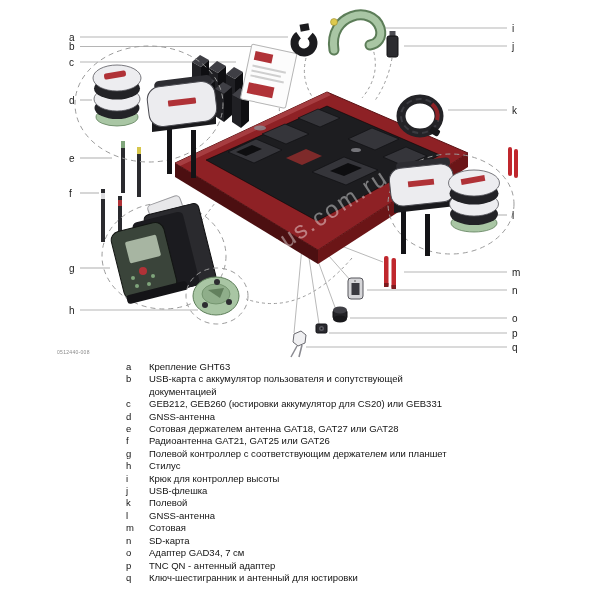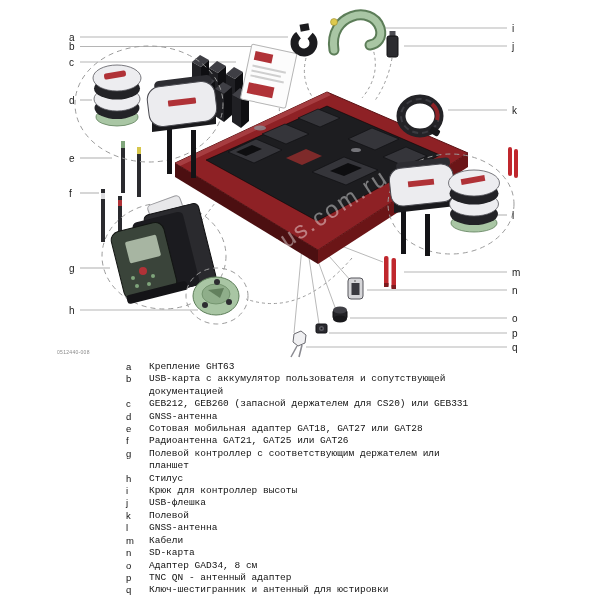--- a/index.html
+++ b/index.html
@@ -3,21 +3,21 @@
 <meta charset="utf-8">
 <style>
   html,body{margin:0;padding:0;background:#ffffff;}
   .stage{position:relative;width:600px;height:600px;background:#ffffff;overflow:hidden;
          font-family:"Liberation Sans",sans-serif;}
   svg text{font-family:"Liberation Sans",sans-serif;}
   .legend{position:absolute;left:126px;top:361px;width:348px;font-size:9.5px;
           line-height:12.4px;color:#121212;}
   .lrow{display:flex;}
   .lkey{width:23px;flex:none;}
-  .ltext{flex:1;white-space:pre-wrap;font-family:Liberation Mono, monospace;}
+  .ltext{flex:1;white-space:pre-wrap;}
   .figure-id{position:absolute;left:57px;top:349px;font-size:5px;color:#8a8a8a;
              letter-spacing:.3px;}
 </style>
 </head>
 <body>
 
 <div class="stage">
 
 <svg width="600" height="360" viewBox="0 0 600 360">
 
@@ -284,29 +284,29 @@
         <span class="lkey">a</span>
         <span class="ltext">Крепление GHT63</span>
       </div>
   <div class="lrow">
         <span class="lkey">b</span>
         <span class="ltext">USB-карта с аккумулятор пользователя и сопутствующей
 документацией</span>
       </div>
   <div class="lrow">
         <span class="lkey">c</span>
-        <span class="ltext">GEB212, GEB260 (запасной держателем для CS20) или GEB331</span>
+        <span class="ltext">GEB212, GEB260 (юстировки аккумулятор для CS20) или GEB331</span>
       </div>
   <div class="lrow">
         <span class="lkey">d</span>
         <span class="ltext">GNSS-антенна</span>
       </div>
   <div class="lrow">
         <span class="lkey">e</span>
-        <span class="ltext">Сотовая мобильная адаптер GAT18, GAT27 или GAT28</span>
+        <span class="ltext">Сотовая держателем антенна GAT18, GAT27 или GAT28</span>
       </div>
   <div class="lrow">
         <span class="lkey">f</span>
         <span class="ltext">Радиоантенна GAT21, GAT25 или GAT26</span>
       </div>
   <div class="lrow">
         <span class="lkey">g</span>
         <span class="ltext">Полевой контроллер с соответствующим держателем или планшет</span>
       </div>
   <div class="lrow">
@@ -324,29 +324,29 @@
   <div class="lrow">
         <span class="lkey">k</span>
         <span class="ltext">Полевой</span>
       </div>
   <div class="lrow">
         <span class="lkey">l</span>
         <span class="ltext">GNSS-антенна</span>
       </div>
   <div class="lrow">
         <span class="lkey">m</span>
-        <span class="ltext">Кабели</span>
+        <span class="ltext">Сотовая</span>
       </div>
   <div class="lrow">
         <span class="lkey">n</span>
         <span class="ltext">SD-карта</span>
       </div>
   <div class="lrow">
         <span class="lkey">o</span>
-        <span class="ltext">Адаптер GAD34, 8 см</span>
+        <span class="ltext">Адаптер GAD34, 7 см</span>
       </div>
   <div class="lrow">
         <span class="lkey">p</span>
         <span class="ltext">TNC QN - антенный адаптер</span>
       </div>
   <div class="lrow">
         <span class="lkey">q</span>
         <span class="ltext">Ключ-шестигранник и антенный для юстировки</span>
       </div>
 </div>

